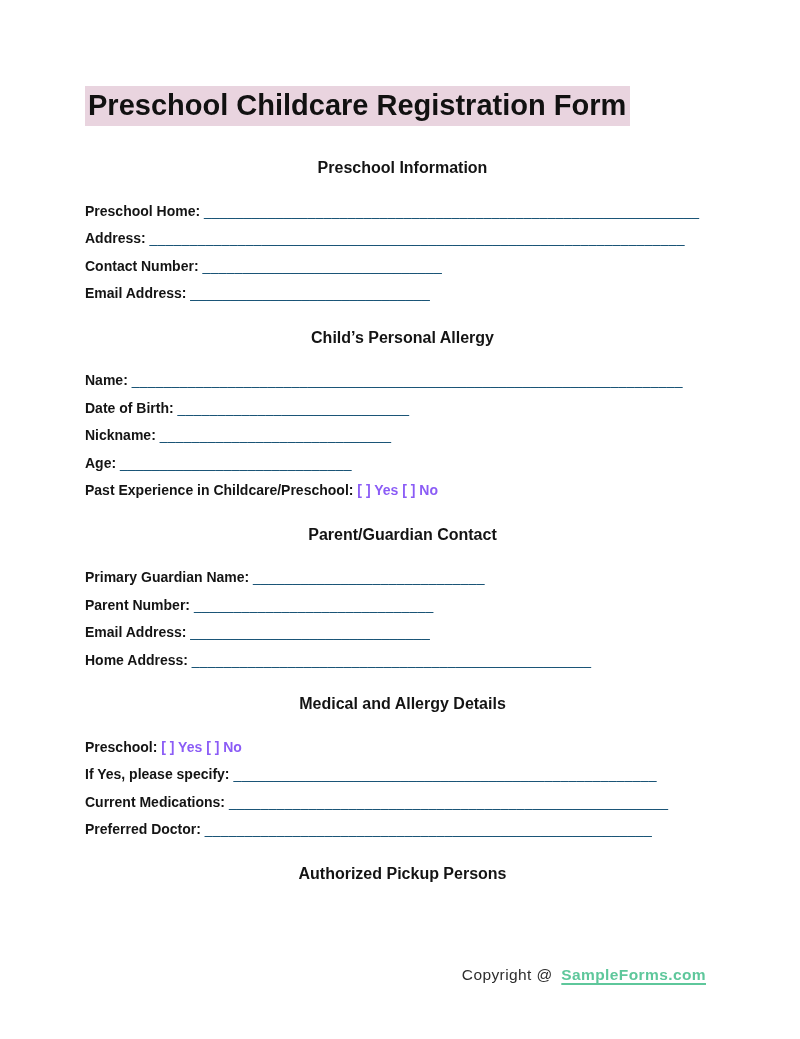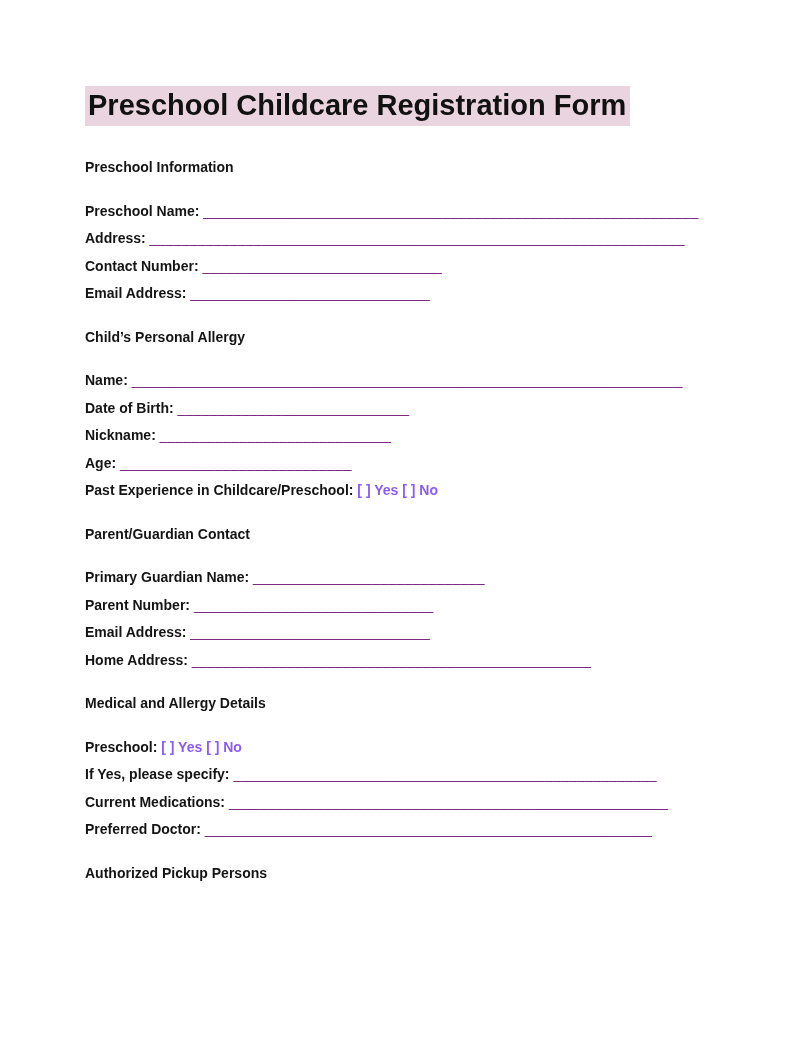--- a/index.html
+++ b/index.html
@@ -22,36 +22,37 @@
     color: #111111;
     letter-spacing: 0px;
     white-space: nowrap;
   }
   .doc-title .highlight {
     background: #e9d4df;
     padding: 3px 4px 5px 3px;
   }
   .section-heading {
     margin: 0 0 16px 0;
-    font-size: 14px;
+    font-size: 16px;
     line-height: 27.5px;
     font-weight: 700;
     color: #141414;
+    text-align: center;
   }
   .field-group { margin: 0 0 16px 0; }
   .field-line {
     margin: 0;
     font-size: 14px;
     line-height: 27.5px;
     font-weight: 700;
     white-space: nowrap;
   }
   .lbl { color: #141414; }
   .fill {
-    color: #701a75;
+    color: #0c4a6e;
     font-weight: 400;
     letter-spacing: 0.2px;
   }
   .checkbox-option { color: #8b5cf6; }
   .footer {
     position: absolute;
     top: 966px;
     right: 94px;
     font-size: 15.5px;
     letter-spacing: 0.4px;
@@ -71,21 +72,21 @@
 </head>
 <body>
 
 <div class="page">
 
   <h1 class="doc-title"><span class="highlight">Preschool Childcare Registration Form</span></h1>
 
   <h2 class="section-heading">Preschool Information</h2>
   <div class="field-group">
     <p class="field-line">
-      <span class="lbl">Preschool Name:</span>
+      <span class="lbl">Preschool Home:</span>
       <span class="fill">______________________________________________________________</span>
     </p>
     <p class="field-line">
       <span class="lbl">Address:</span>
       <span class="fill">___________________________________________________________________</span>
     </p>
     <p class="field-line">
       <span class="lbl">Contact Number:</span>
       <span class="fill">______________________________</span>
     </p>
@@ -156,14 +157,18 @@
       <span class="fill">_______________________________________________________</span>
     </p>
     <p class="field-line">
       <span class="lbl">Preferred Doctor:</span>
       <span class="fill">________________________________________________________</span>
     </p>
   </div>
 
   <h2 class="section-heading">Authorized Pickup Persons</h2>
 
+  <div class="footer">
+    <span>Copyright @</span>
+    <a class="brand">SampleForms.com</a>
+  </div>
 
 </div>
 
 </body></html>

